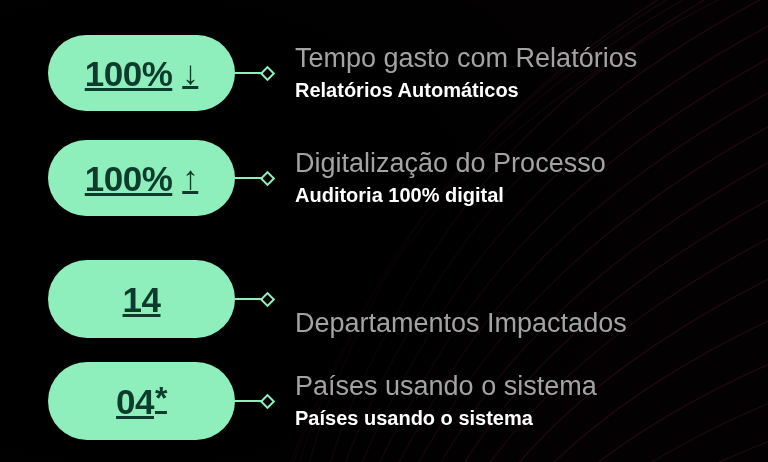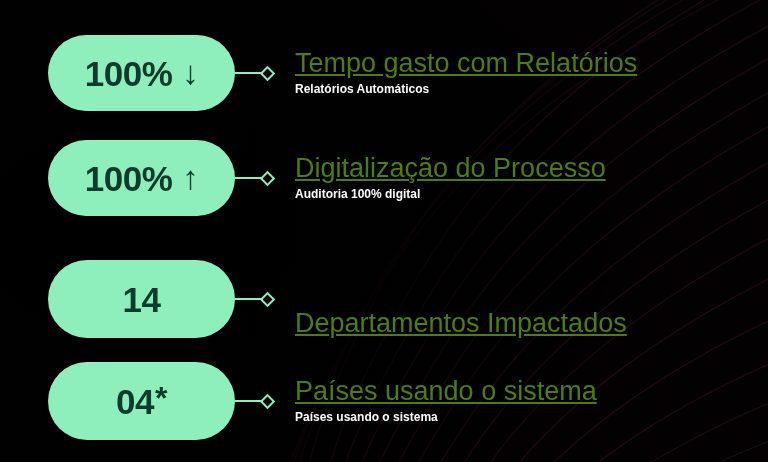--- a/index.html
+++ b/index.html
@@ -67,20 +67,21 @@
     background: #8FEFBC;
     color: #0D3B2C;
     border-radius: 999px;
     display: flex;
     align-items: center;
     justify-content: center;
     box-sizing: border-box;
     font-weight: 800;
     letter-spacing: -0.5px;
     line-height: 1;
+    text-decoration: underline;
   }
   .pill .metric {
     display: inline-flex;
     align-items: center;
     gap: 10px;
     font-size: 35px;
     font-weight: 800;
     color: #0D3B2C;
   }
   .pill .arrow {
@@ -119,31 +120,30 @@
   }
 
   
   .texts {
     margin-left: 22px;
     display: flex;
     flex-direction: column;
     justify-content: center;
   }
   .title {
-    color: #4d7c0f;
+    color: #a3a3a3;
     font-size: 27px;
     font-weight: 400;
     line-height: 1.12;
     letter-spacing: 0px;
     white-space: nowrap;
-    text-decoration: underline;
   }
   .subtitle {
     color: #FFFFFF;
-    font-size: 12px;
+    font-size: 20px;
     font-weight: 700;
     line-height: 1.32;
     margin-top: 4px;
     max-width: 430px;
   }
 </style>
 </head>
 <body>
 
 <div id="stage">

